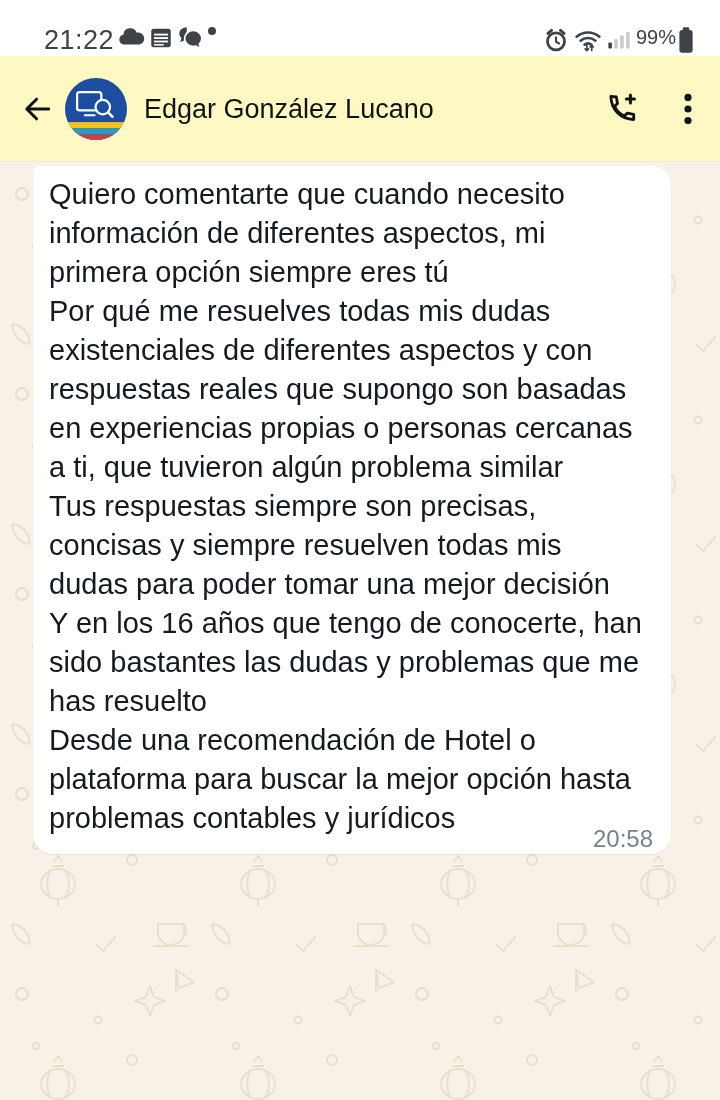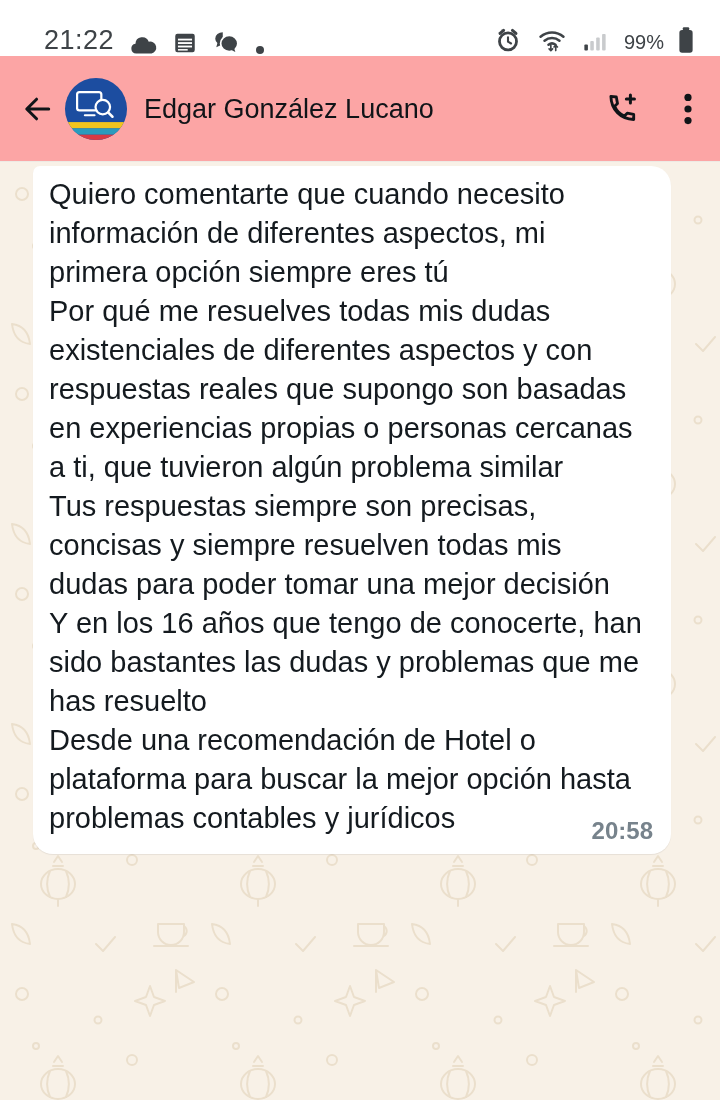--- a/index.html
+++ b/index.html
@@ -2,43 +2,43 @@
 <html><head>
 <meta charset="utf-8">
 <style>
   * { margin:0; padding:0; box-sizing:border-box; }
   html,body { width:720px; }
   body { font-family:"Liberation Sans", sans-serif; background:#fff; }
   .screen { position:relative; width:720px; height:1100px; overflow:hidden; background:#fff; display:flex; flex-direction:column; }
 
   
   .statusbar { height:56px; background:#fff; display:flex; align-items:center; justify-content:space-between; padding:0 26px 0 44px; }
-  .sb-left, .sb-right { display:flex; align-items:flex-end; gap:14px;margin-top:24px; }
+  .sb-left, .sb-right { display:flex; align-items:flex-start; gap:2px;margin-top:24px; }
   .sb-time { font-size:27px; color:#3e4347; letter-spacing:.5px; }
   .sb-pct { font-size:20px; color:#3e4347; margin-left:2px; }
   .sb-ic { display:flex; align-items:center; }
 
   
-  .header { height:106px; background:#fca5a5; display:flex; align-items:center; padding:0 6px 0 14px; border-bottom:1px solid #eeeae4; }
+  .header { height:106px; background:#fef9c3; display:flex; align-items:center; padding:0 6px 0 14px; border-bottom:1px solid #eeeae4; }
   .back-btn { width:44px; height:44px; display:flex; align-items:center; justify-content:center; flex:0 0 auto; }
   .avatar { width:64px; height:64px; border-radius:50%; overflow:hidden; margin-left:6px; flex:0 0 auto; }
   .contact { margin-left:16px; flex:1 1 auto; min-width:0; cursor:pointer; }
   .contact-title { font-size:27px; color:#101418; font-weight:400; line-height:32px; white-space:nowrap; }
   .contact-sub { font-size:20px; color:#39414a; line-height:26px; margin-top:2px; white-space:nowrap; }
   .hdr-actions { display:flex; align-items:center; gap:14px; flex:0 0 auto; }
   .hdr-btn { width:52px; height:52px; display:flex; align-items:center; justify-content:center; }
 
   
   .chat { position:relative; flex:1 1 auto; background:#f8f1e7; overflow:hidden; }
   .chat-doodle { position:absolute; inset:0; }
 
   .bubble { position:relative; margin:4px 0 0 33px; width:638px; background:#fff; border-radius:7px 20px 20px 20px;
             box-shadow:0 1px 1px rgba(0,0,0,.07); padding:9px 24px 16px 16px; }
   .msg-text { font-size:29px; line-height:39px; color:#141a1f; white-space:pre-wrap; word-wrap:break-word; }
-  .msg-time { position:absolute; right:18px; bottom:9px; font-size:24px; color:#77838c;font-weight:bold; }
+  .msg-time { position:absolute; right:18px; bottom:1px; font-size:24px; color:#77838c; }
 </style>
 </head>
 <body>
 
 <div class="screen">
 
   <div class="statusbar">
     <div class="sb-left">
       <span class="sb-time">21:22</span>
       <span class="sb-ic">

